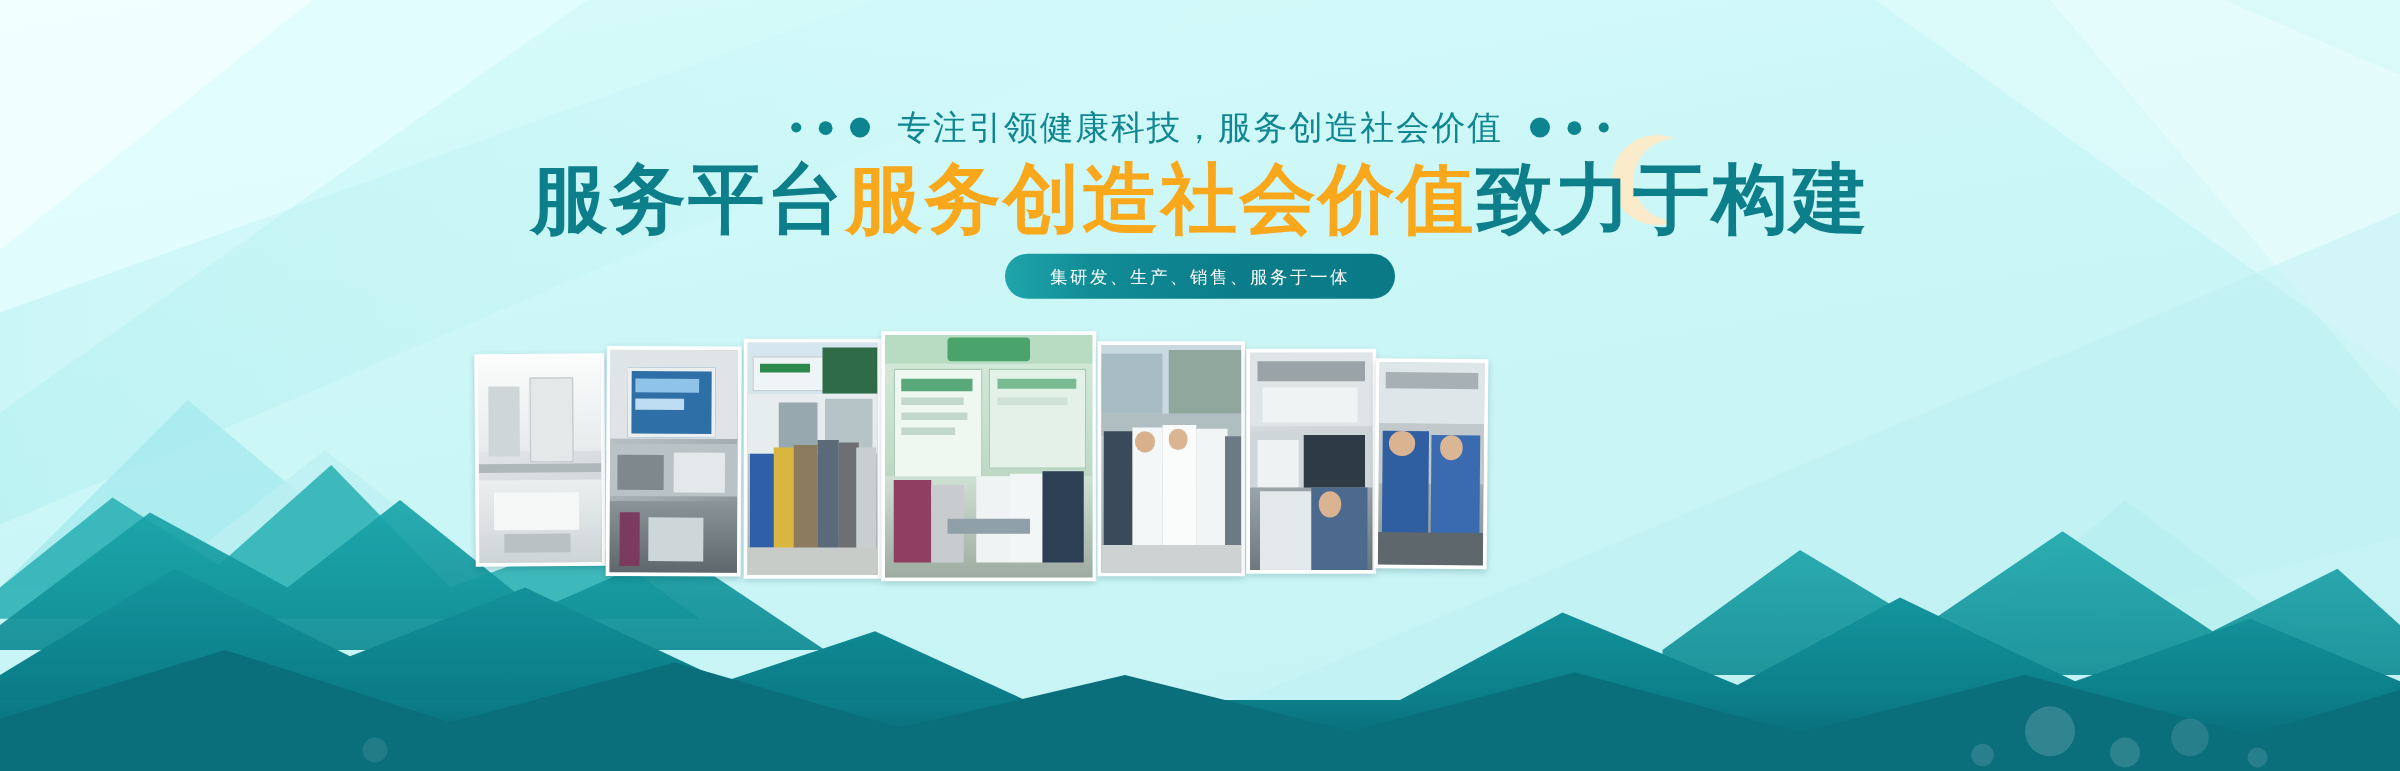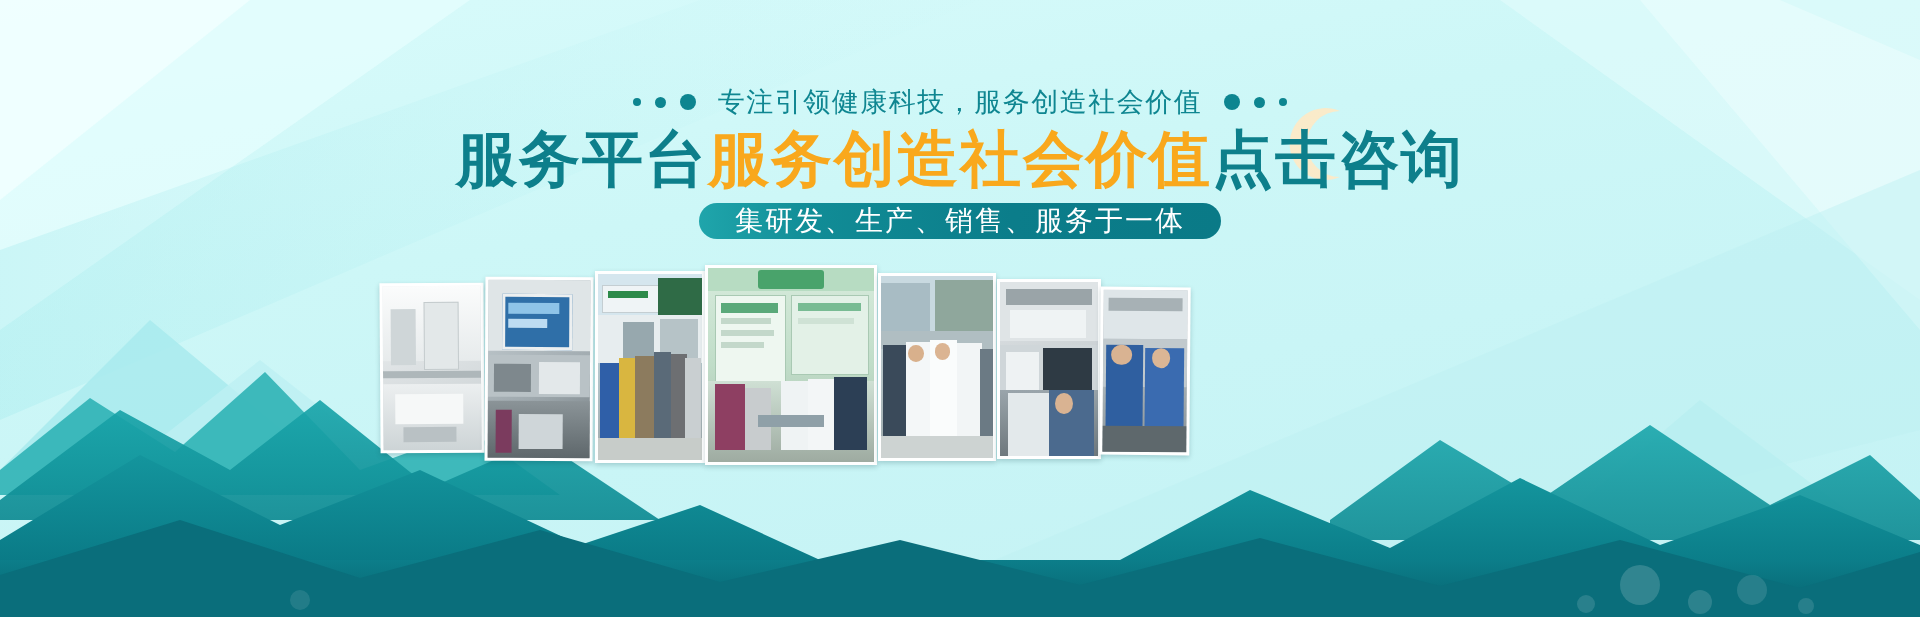--- a/index.html
+++ b/index.html
@@ -45,21 +45,21 @@
     line-height:70px;
   }
   .headline .seg-teal{color:#0d7f8b;}
   .headline .seg-orange{color:#f9a81c;}
 
   
   .pill-wrap{position:absolute;left:0;top:203px;width:1920px;display:flex;justify-content:center;}
   .pill{
     height:36px;line-height:36px;padding:0 36px;border-radius:18px;
     background:linear-gradient(90deg,#1fa5ab 0%,#118c96 22%,#0b7d8a 60%,#0a7a87 100%);
-    color:#ffffff;font-size:28px;letter-spacing:2px;white-space:nowrap;
+    color:#ffffff;font-size:14px;letter-spacing:2px;white-space:nowrap;
   }
 
   
   .photos{position:absolute;left:0;top:265px;width:1920px;height:200px;}
   .photo{
     position:absolute;background:#ffffff;padding:3px;
     box-shadow:0 2px 5px rgba(0,60,70,.22);
     box-sizing:border-box;overflow:hidden;
   }
   .photo .inner{width:100%;height:100%;position:relative;overflow:hidden;}
@@ -148,21 +148,21 @@
     </span>
     <span class="tagline-text">专注引领健康科技，服务创造社会价值</span>
     <span class="dots right">
       <i class="dot d1"></i>
       <i class="dot d2"></i>
       <i class="dot d3"></i>
     </span>
   </div>
 
   <div class="headline">
-    <span class="seg-teal">服务平台</span><span class="seg-orange">服务创造社会价值</span><span class="seg-teal">点击咨询</span>
+    <span class="seg-teal">服务平台</span><span class="seg-orange">服务创造社会价值</span><span class="seg-teal">致力于构建</span>
   </div>
 
   <div class="pill-wrap">
     <div class="pill">集研发、生产、销售、服务于一体</div>
   </div>
 
   <div class="photos">
 
     <div class="photo" style="left:380px;top:18px;width:104px;height:170px;transform:rotate(-0.4deg);">
       <div class="inner" style="background:linear-gradient(160deg,#f2f4f5,#d9dee0 55%,#c3cacd);">

